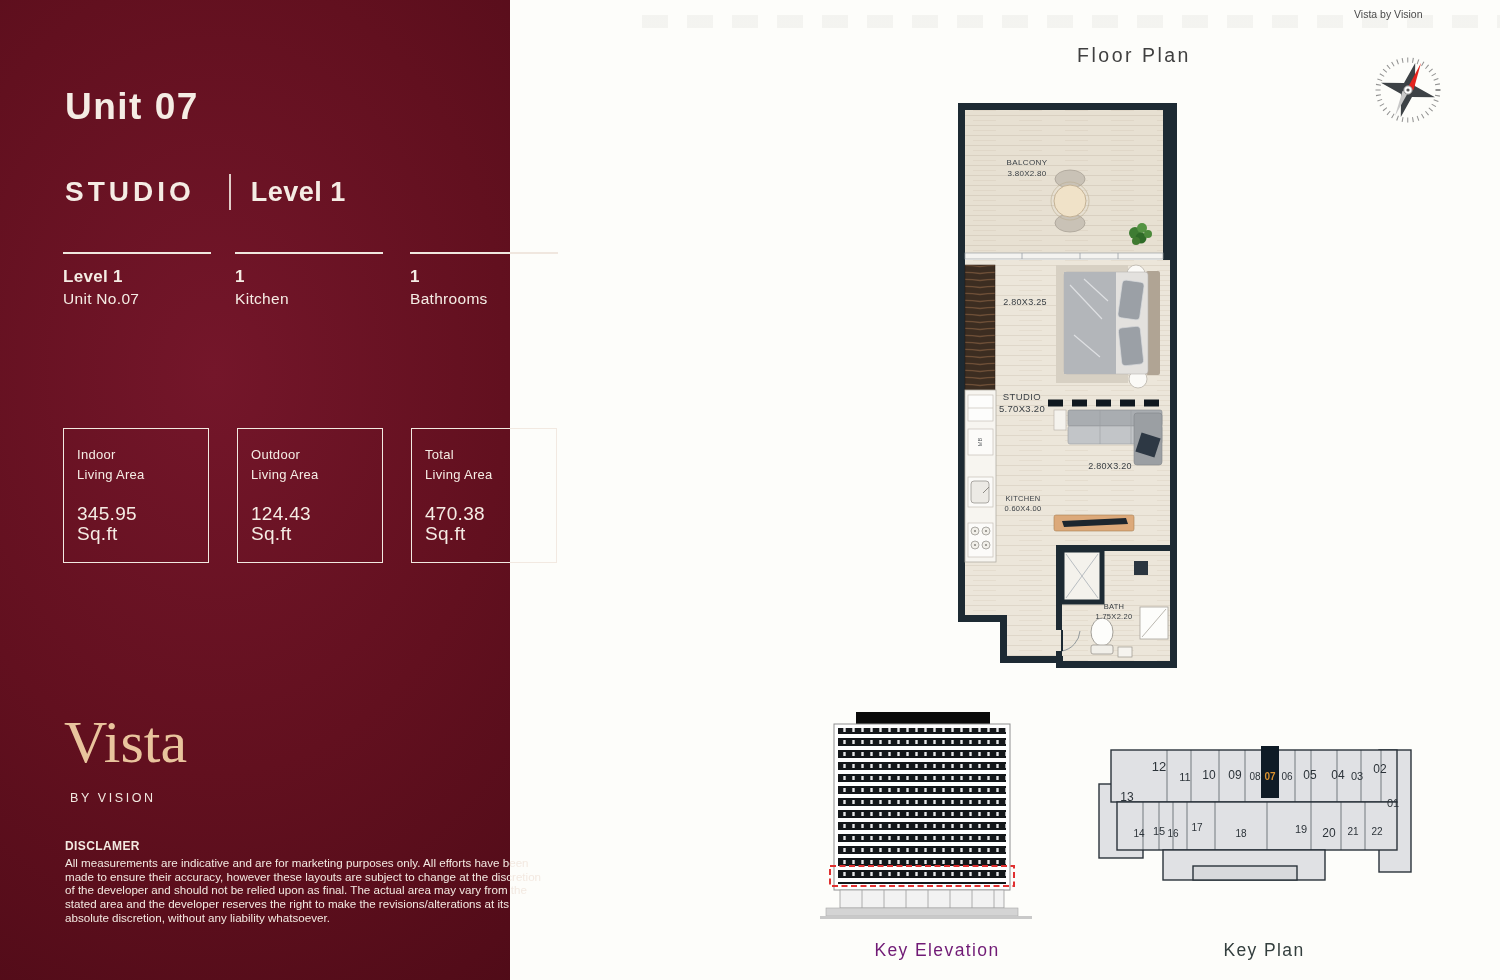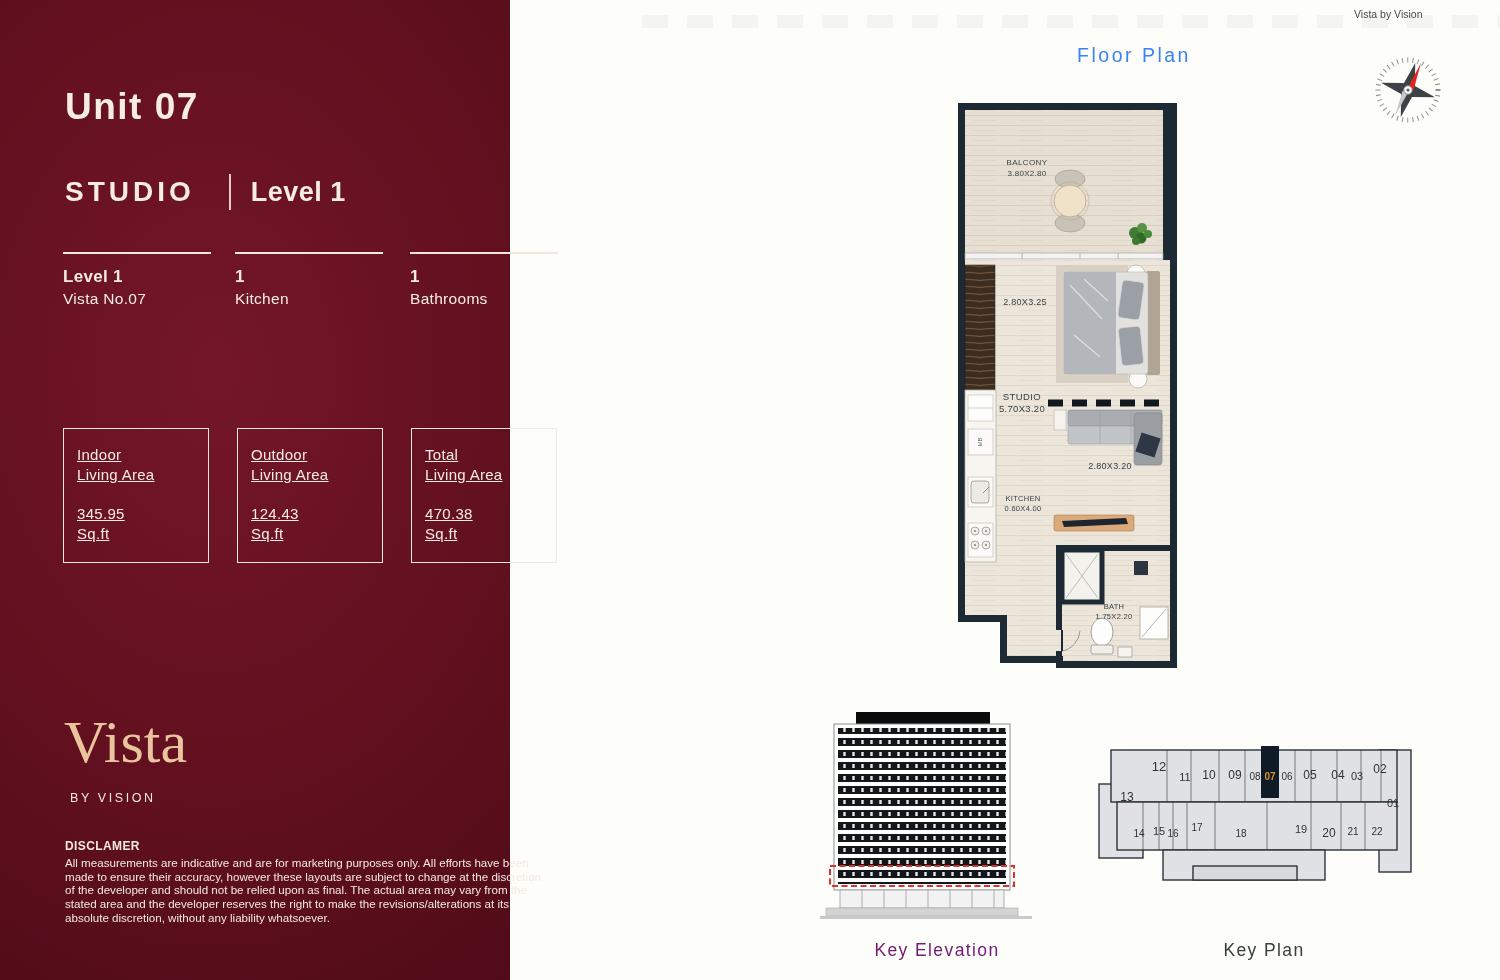--- a/index.html
+++ b/index.html
@@ -15,36 +15,36 @@
   .type-label{font-size:28px;font-weight:700;letter-spacing:4px;}
   .type-divider{width:2px;height:36px;background:rgba(246,237,229,.85);margin:0 20px 0 34px;}
   .level-label{font-size:27px;font-weight:600;letter-spacing:.5px;}
   .stat-col{position:absolute;top:252px;width:148px;border-top:2px solid #f0e7df;padding-top:13px;}
   .stat-col .l1{font-size:17px;font-weight:600;margin-bottom:3px;letter-spacing:.3px;}
   .stat-col .l2{font-size:15.5px;letter-spacing:.3px;}
   .stat-0{left:63px;} .stat-1{left:235px;} .stat-2{left:410px;}
   .area-box{position:absolute;top:428px;width:146px;height:135px;border:1.5px solid #f2e9e1;
     box-sizing:border-box;padding:16px 10px 0 13px;}
   .box-0{left:63px;} .box-1{left:237px;} .box-2{left:411px;}
-  .area-box .lbl{font-size:15px;line-height:20px;letter-spacing:.3px;text-decoration:underline;}
-  .area-box .val{font-size:15px;line-height:20px;margin-top:19px;letter-spacing:.3px;text-decoration:underline;}
+  .area-box .lbl{font-size:13px;line-height:20px;letter-spacing:.3px;}
+  .area-box .val{font-size:19px;line-height:20px;margin-top:19px;letter-spacing:.3px;}
   .brand-wordmark{position:absolute;left:64px;top:708px;font-family:"Liberation Serif",serif;
     font-size:60px;color:#e9c49d;font-weight:400;}
   .brand-byline{position:absolute;left:70px;top:791px;font-size:12.5px;letter-spacing:2.6px;color:#f2e9e1;}
   .disclaimer{position:absolute;left:65px;top:839px;width:480px;color:#f3e9e1;}
   .disclaimer .d-title{font-size:12px;font-weight:700;letter-spacing:.4px;margin-bottom:3px;}
   .disclaimer .d-body{font-size:11.6px;line-height:13.7px;}
 
   
   .right-panel{position:absolute;left:642px;top:0;width:858px;height:836px;background:#fdfdfa;}
   .wm-strip{position:absolute;left:0;top:15px;width:100%;height:13px;
     background:repeating-linear-gradient(90deg, rgba(70,70,55,.05) 0 26px, transparent 26px 45px);}
   .watermark{position:absolute;left:712px;top:8px;font-size:10.5px;color:#4b4b4b;}
   .fp-title{position:absolute;left:392px;top:44px;width:200px;text-align:center;
-    font-size:19.5px;letter-spacing:2.5px;color:#3b82f6;}
+    font-size:19.5px;letter-spacing:2.5px;color:#404040;}
   .compass{position:absolute;left:726px;top:50px;}
   .plan-svg{position:absolute;left:308px;top:95px;}
   .elev-svg{position:absolute;left:178px;top:700px;}
   .keyplan-svg{position:absolute;left:455px;top:740px;}
   .elev-label{position:absolute;left:195px;top:940px;width:200px;text-align:center;
     font-size:17.5px;letter-spacing:1.4px;color:#701a75;}
   .keyplan-label{position:absolute;left:522px;top:940px;width:200px;text-align:center;
     font-size:17.5px;letter-spacing:1.4px;color:#333e3d;}
   svg text{font-family:"Liberation Sans",sans-serif;}
 </style>
@@ -57,21 +57,21 @@
     <div class="unit-title">Unit 07</div>
 
     <div class="type-row">
       <span class="type-label">STUDIO</span>
       <span class="type-divider"></span>
       <span class="level-label">Level 1</span>
     </div>
 
     <div class="stat-col stat-0">
       <div class="l1">Level 1</div>
-      <div class="l2">Vista No.07</div>
+      <div class="l2">Unit No.07</div>
     </div>
     <div class="stat-col stat-1">
       <div class="l1">1</div>
       <div class="l2">Kitchen</div>
     </div>
     <div class="stat-col stat-2">
       <div class="l1">1</div>
       <div class="l2">Bathrooms</div>
     </div>
 

